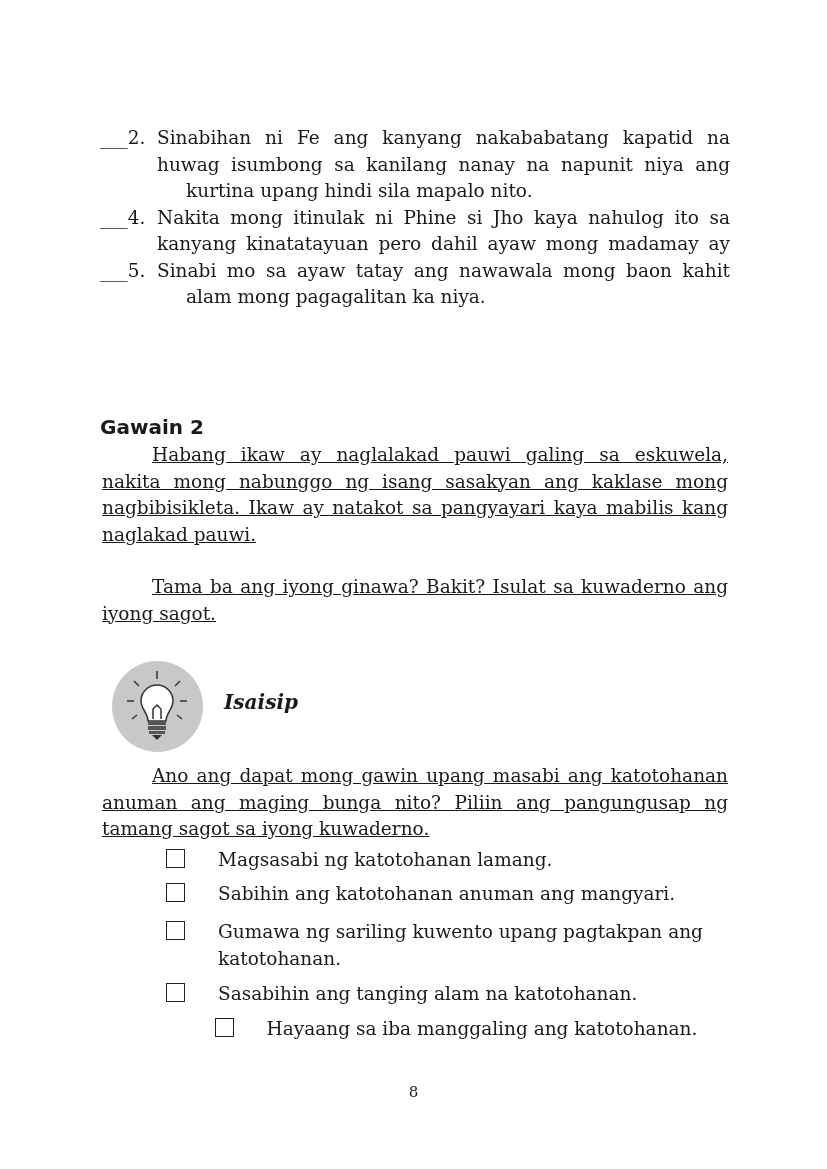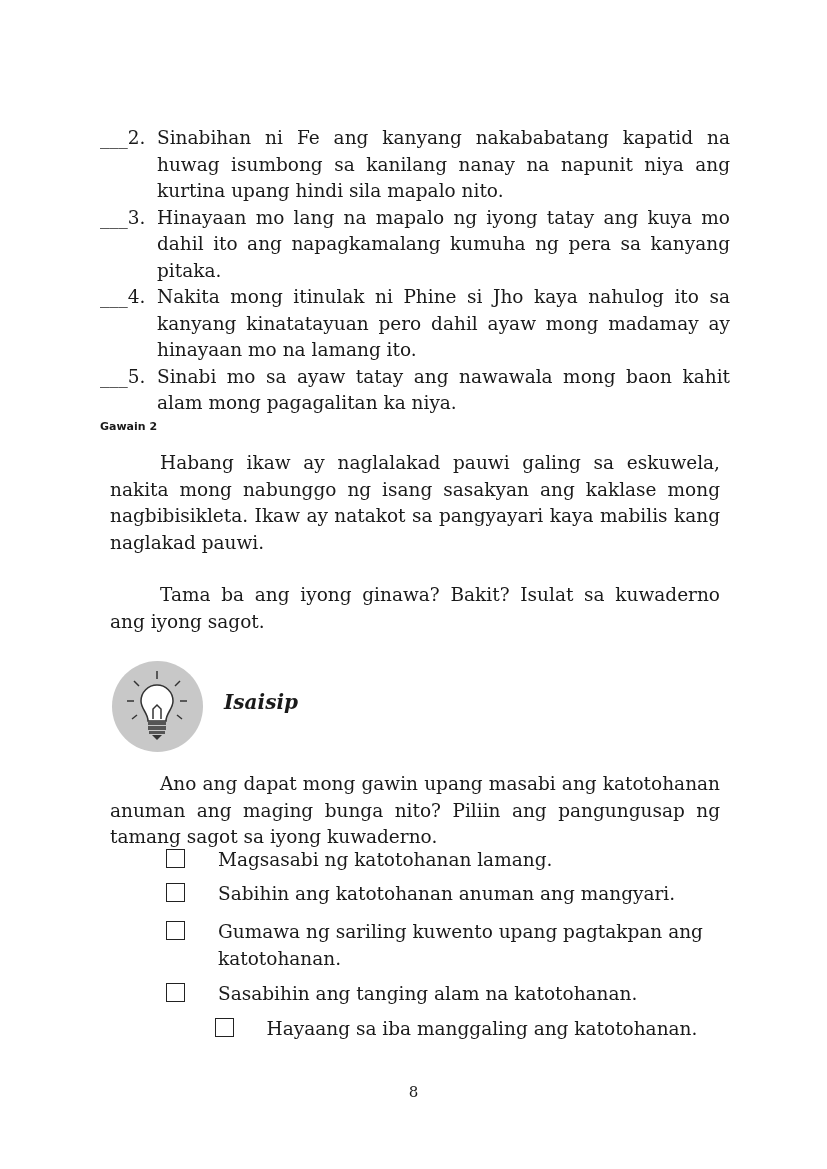--- a/index.html
+++ b/index.html
@@ -5,24 +5,24 @@
   html, body { margin:0; padding:0; background:#ffffff; }
   body { width:827px; height:1169px; position:relative; overflow:hidden;
          font-family:"DejaVu Serif","Liberation Serif",serif; color:#1a1a1a; }
   .page { position:absolute; left:0; top:0; width:755px; height:1169px; }
   .text { font-size:18.5px; line-height:26.5px; }
   .items { position:absolute; left:100px; top:125px; width:630px; }
   .item { display:flex; }
   .item .num { width:57px; flex:none; white-space:nowrap; }
   .item .body { flex:1; text-align:justify; }
   .item .body .ln { display:block; text-align:justify; text-align-last:justify; }
-  .item .body .ln.last { text-align-last:left; }
+  .item .body .ln.last { text-align-last:left;margin-left:29px; }
   .section { position:absolute; left:100px; width:630px; }
-  .h-bold { font-family:"DejaVu Sans","Liberation Sans",sans-serif; font-weight:bold; font-size:11px; line-height:26px; }
-  .para { text-align:justify; text-indent:50px; margin:10px; }
+  .h-bold { font-family:"DejaVu Sans","Liberation Sans",sans-serif; font-weight:bold; font-size:20px; line-height:26px; }
+  .para { text-align:justify; text-indent:50px; margin:2px;text-decoration:underline; }
   .icon-circle { position:absolute; left:112px; top:661px; width:91px; height:91px; border-radius:50%; background:#c8c8c8; }
   .isaisip { position:absolute; left:224px; top:690px; font-family:"DejaVu Serif","Liberation Serif",serif; font-weight:bold; font-style:italic; font-size:20px; }
   .choice { position:absolute; left:148px; width:580px; display:flex;padding-left:18px; }
   .choice .box { width:19px; height:19px; border:1.5px solid #222; box-sizing:border-box; flex:none; margin-top:2px; }
   .choice .label { margin-left:33px; }
   .pagenum { position:absolute; left:0; width:827px; top:1083px; text-align:center; font-size:15px; }
 </style>
 </head>
 <body>
 
@@ -31,33 +31,24 @@
   <div class="items text">
     <div class="item">
       <span class="num">___2.</span>
       <span class="body">
         <span class="ln">Sinabihan ni Fe ang kanyang nakababatang kapatid na</span>
         <span class="ln">huwag isumbong sa kanilang nanay na napunit niya ang</span>
         <span class="ln last">kurtina upang hindi sila mapalo nito.</span>
       </span>
     </div>
     <div class="item">
-      <span class="num">___3.</span>
-      <span class="body">
-        <span class="ln">Hinayaan mo lang na mapalo ng iyong tatay ang kuya mo</span>
-        <span class="ln">dahil ito ang napagkamalang kumuha ng pera sa kanyang</span>
-        <span class="ln last">pitaka.</span>
-      </span>
-    </div>
-    <div class="item">
       <span class="num">___4.</span>
       <span class="body">
         <span class="ln">Nakita mong itinulak ni Phine si Jho kaya nahulog ito sa</span>
         <span class="ln">kanyang kinatatayuan pero dahil ayaw mong madamay ay</span>
-        <span class="ln last">hinayaan mo na lamang ito.</span>
       </span>
     </div>
     <div class="item">
       <span class="num">___5.</span>
       <span class="body">
         <span class="ln">Sinabi mo sa ayaw tatay ang nawawala mong baon kahit</span>
         <span class="ln last">alam mong pagagalitan ka niya.</span>
       </span>
     </div>
   </div>

